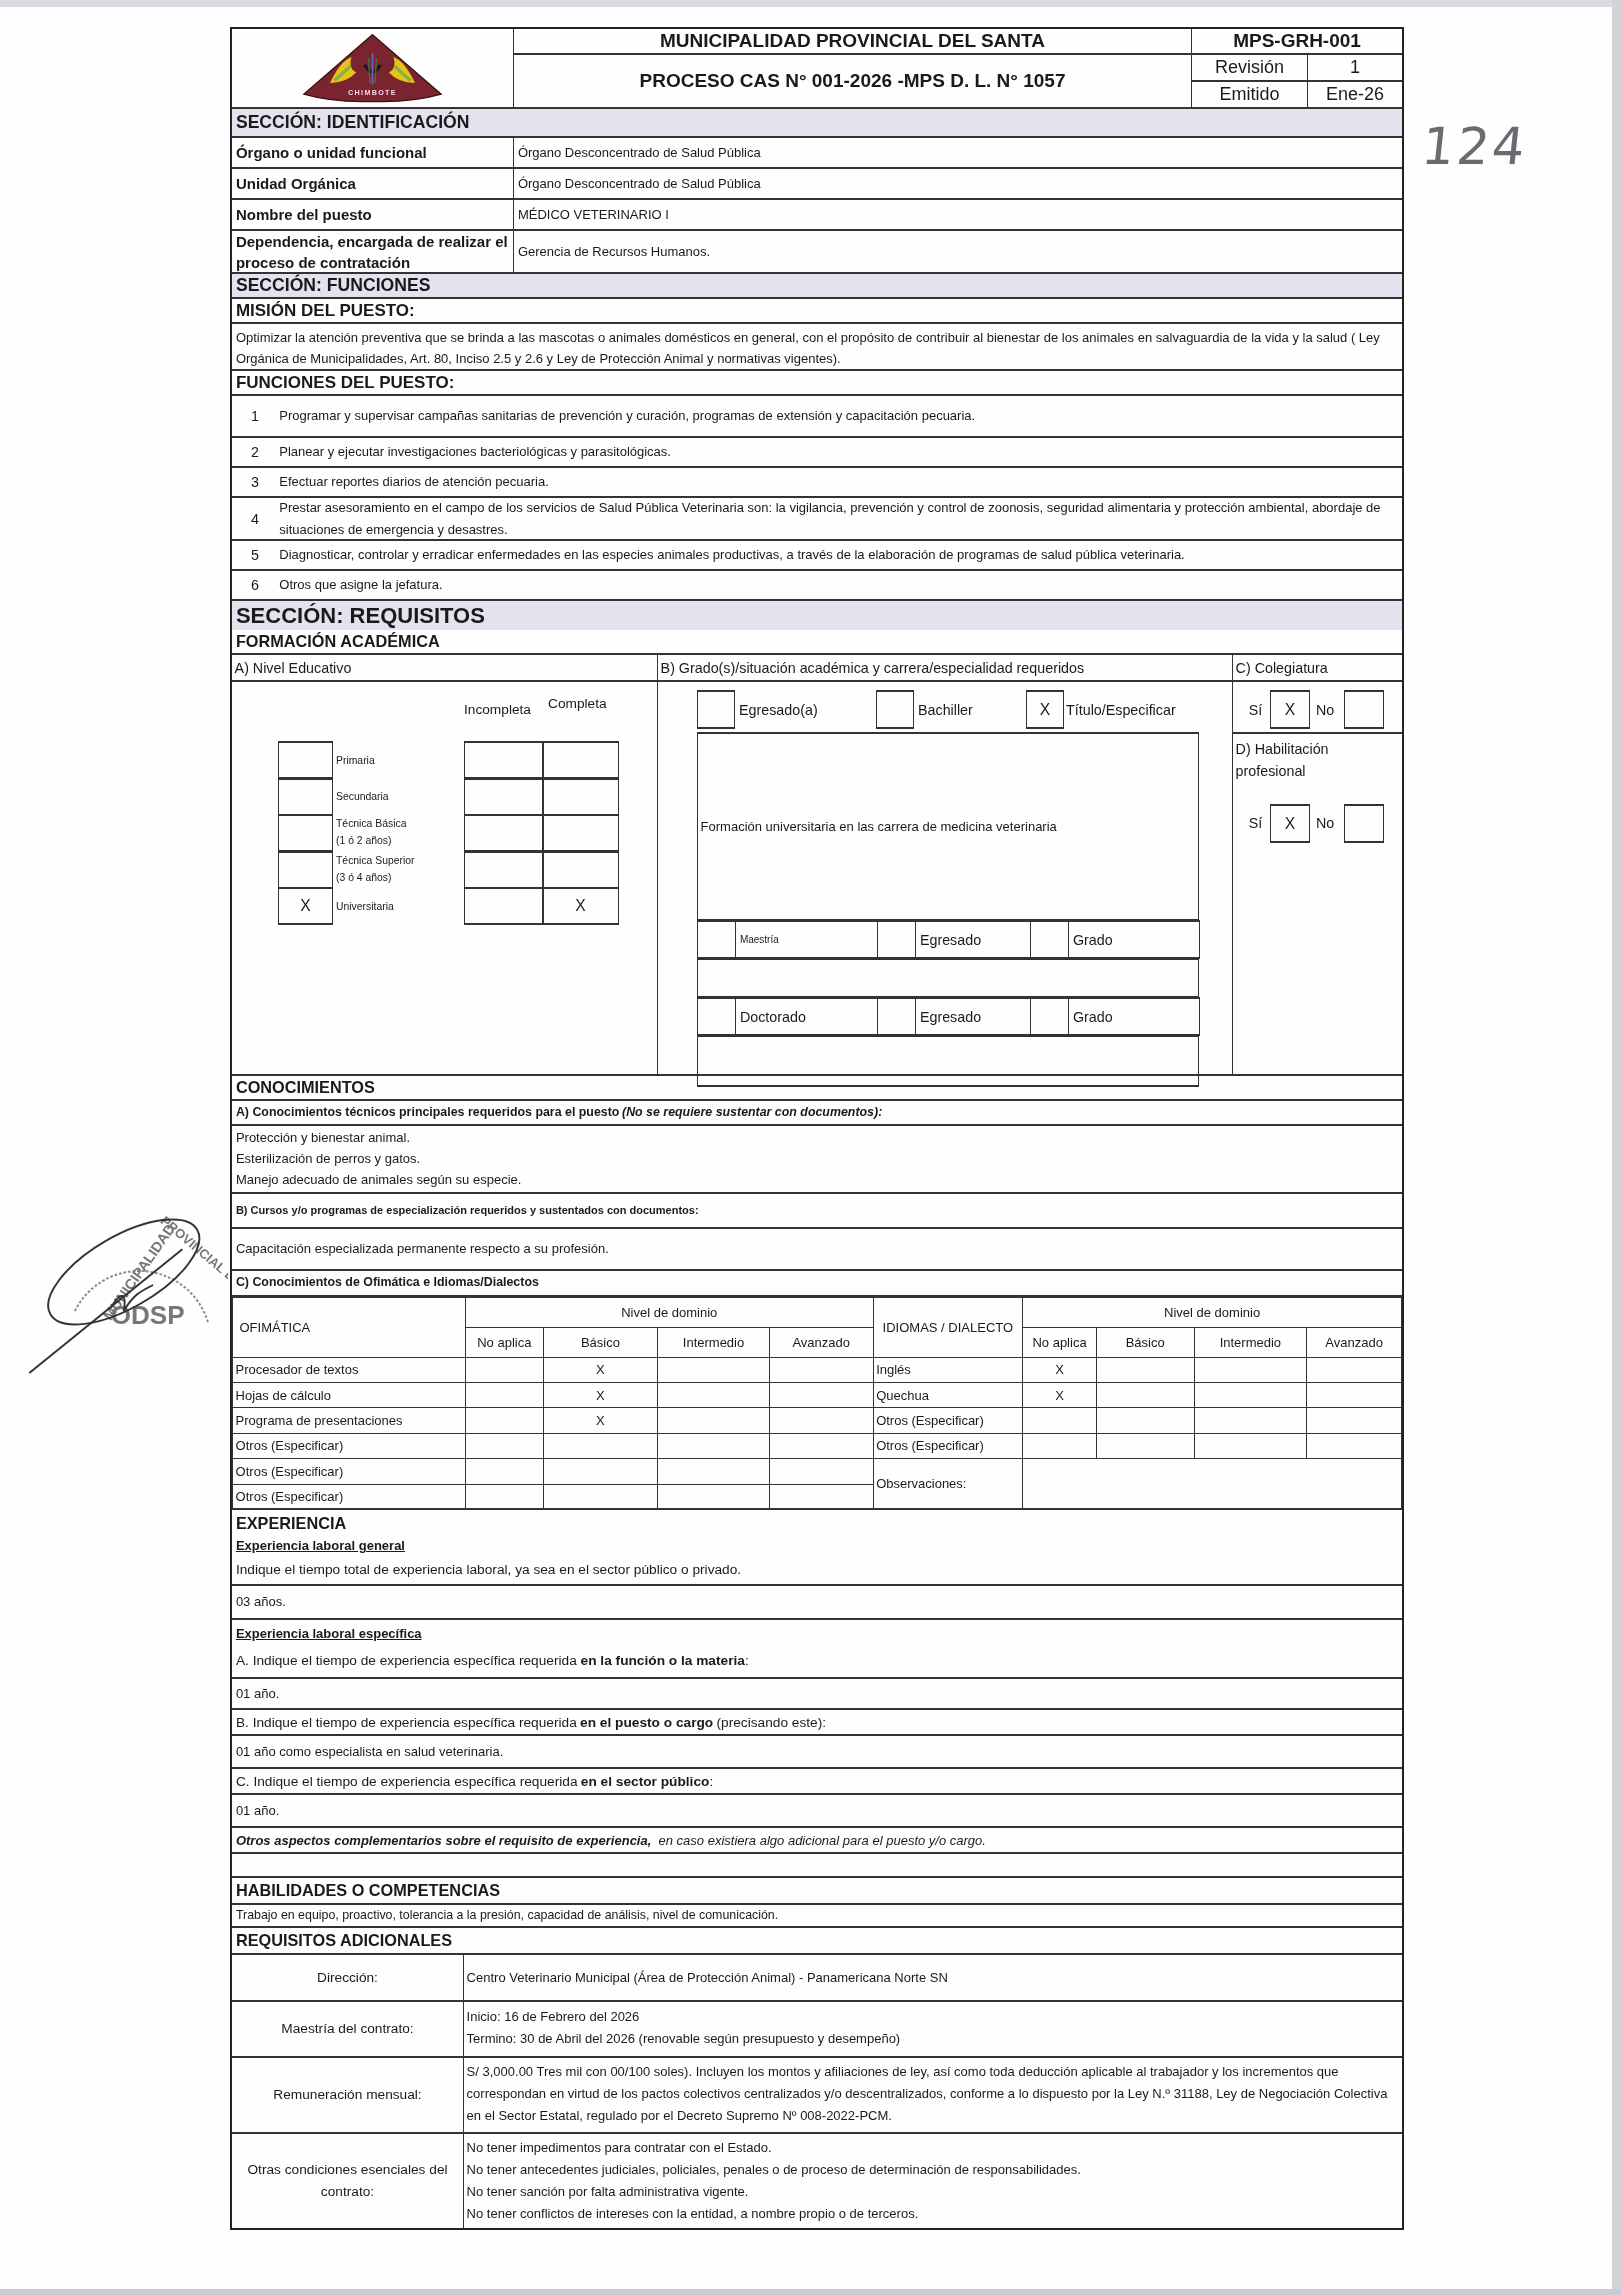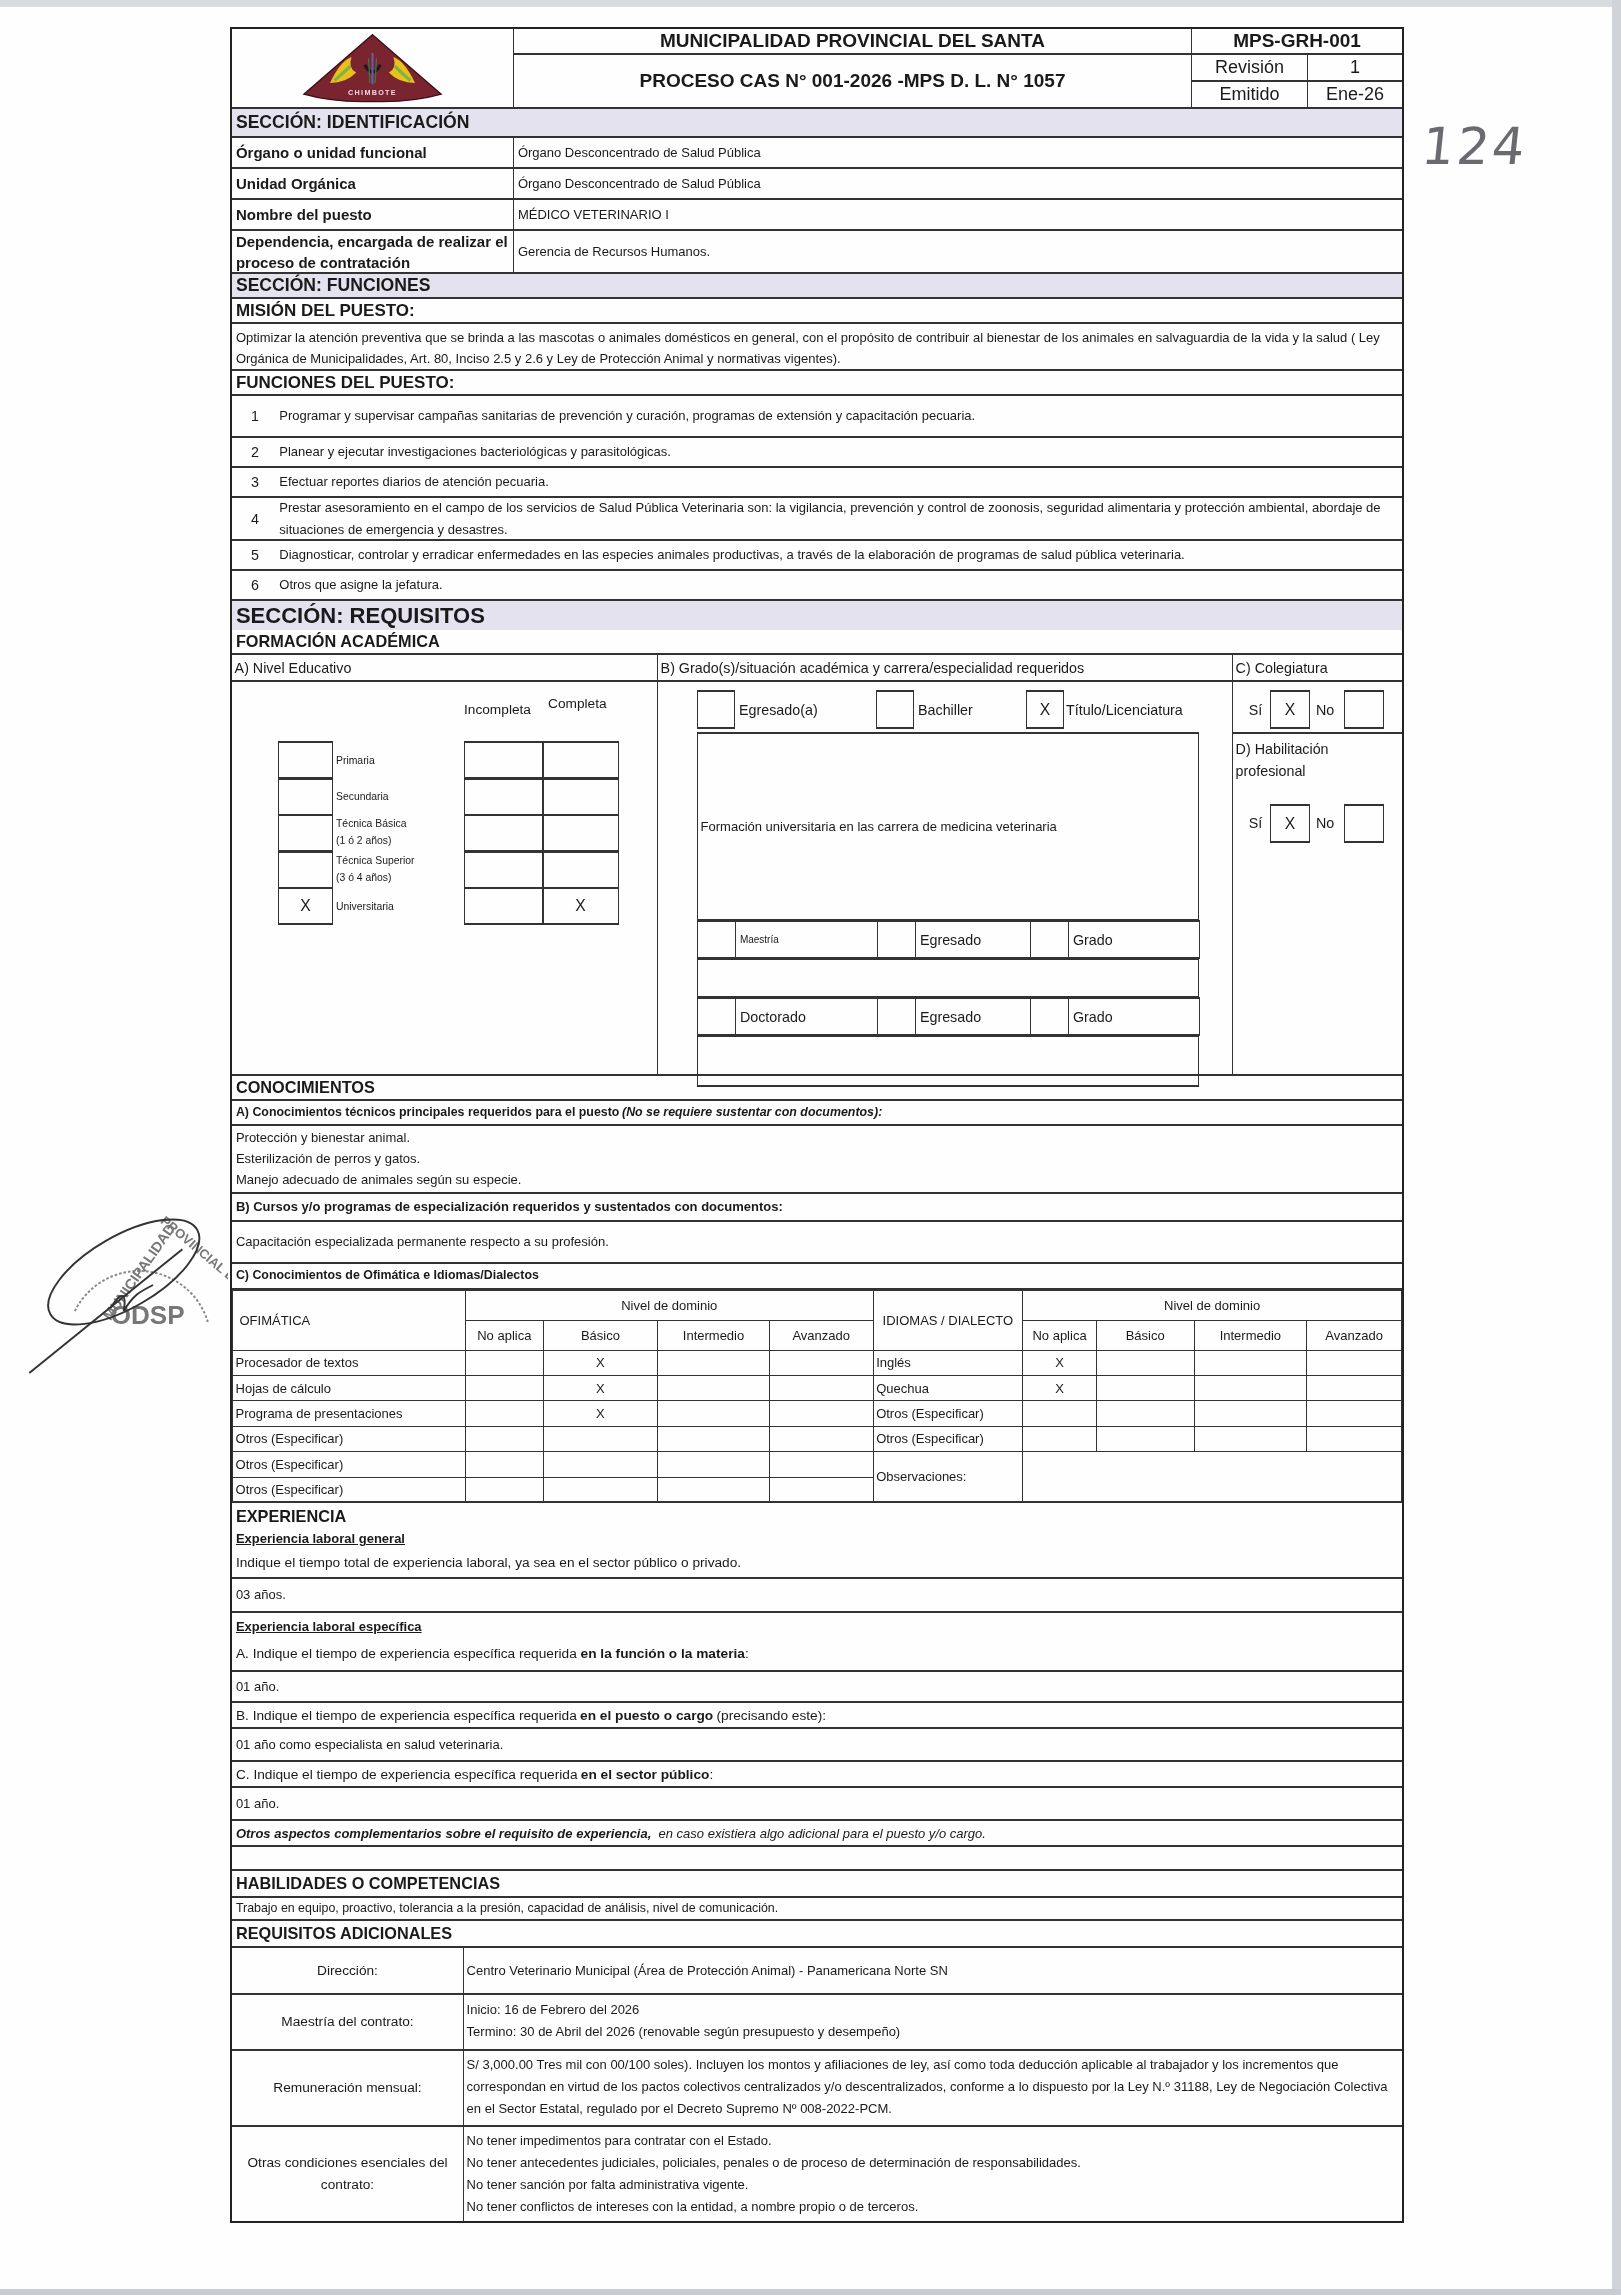--- a/index.html
+++ b/index.html
@@ -200,21 +200,21 @@
       <div class="box" style="left:310px;top:232px;width:77px;height:38px">X</div>
     </div>
 
     <div class="colB">
       <div class="col-head">B) Grado(s)/situación académica y carrera/especialidad requeridos</div>
       <div class="box" style="left:39px;top:35px;width:38px;height:39px"></div>
       <div class="abs" style="left:81px;top:47px;font-size:14.3px">Egresado(a)</div>
       <div class="box" style="left:218px;top:35px;width:38px;height:39px"></div>
       <div class="abs" style="left:260px;top:47px;font-size:14.3px">Bachiller</div>
       <div class="box" style="left:368px;top:35px;width:38px;height:39px">X</div>
-      <div class="abs" style="left:408px;top:47px;font-size:14.3px">Título/Licenciatura</div>
+      <div class="abs" style="left:408px;top:47px;font-size:14.3px">Título/Especificar</div>
 
       <div class="box" style="left:39px;top:77px;width:502px;height:189px;justify-content:flex-start;padding-left:2.6px;font-size:13px">Formación universitaria en las carrera de medicina veterinaria</div>
 
       <div class="box" style="left:39px;top:265px;width:39px;height:39px"></div>
       <div class="box" style="left:77px;top:265px;width:143px;height:39px;justify-content:flex-start;padding-left:3.9px;font-size:10px">Maestría</div>
       <div class="box" style="left:219px;top:265px;width:39px;height:39px"></div>
       <div class="box" style="left:257px;top:265px;width:116px;height:39px;justify-content:flex-start;padding-left:3.9px;font-size:14.3px">Egresado</div>
       <div class="box" style="left:372px;top:265px;width:39px;height:39px"></div>
       <div class="box" style="left:410px;top:265px;width:132px;height:39px;justify-content:flex-start;padding-left:3.9px;font-size:14.3px">Grado</div>
       <div class="box" style="left:39px;top:303px;width:502px;height:40px"></div>
@@ -247,21 +247,21 @@
   <div class="subhead" style="height:25px;font-size:16.3px">CONOCIMIENTOS</div>
   <div class="plain bold" style="height:25px;font-size:12.4px;display:flex;align-items:center">
     <span>A) Conocimientos técnicos principales requeridos para el puesto </span>
     <span class="it" style="margin-left:2.6px">(No se requiere sustentar con documentos):</span>
   </div>
   <div class="plain" style="line-height:21px;padding:1.3px 3.9px">
     <div>Protección y bienestar animal.</div>
     <div>Esterilización de perros y gatos.</div>
     <div>Manejo adecuado de animales según su especie.</div>
   </div>
-  <div class="plain bold" style="height:28px;font-size:13px;display:flex;align-items:center">B) Cursos y/o programas de especialización requeridos y sustentados con documentos:</div>
+  <div class="plain bold" style="height:35px;font-size:11px;display:flex;align-items:center">B) Cursos y/o programas de especialización requeridos y sustentados con documentos:</div>
   <div class="plain" style="height:42px;display:flex;align-items:center">Capacitación especializada permanente respecto a su profesión.</div>
   <div class="plain bold" style="height:26px;font-size:12.4px;display:flex;align-items:center">C) Conocimientos de Ofimática e Idiomas/Dialectos</div>
 
   <table class="ofi">
     <colgroup>
       <col style="width:234px">
         <col style="width:78px">
         <col style="width:115px">
         <col style="width:112px">
         <col style="width:104px">

